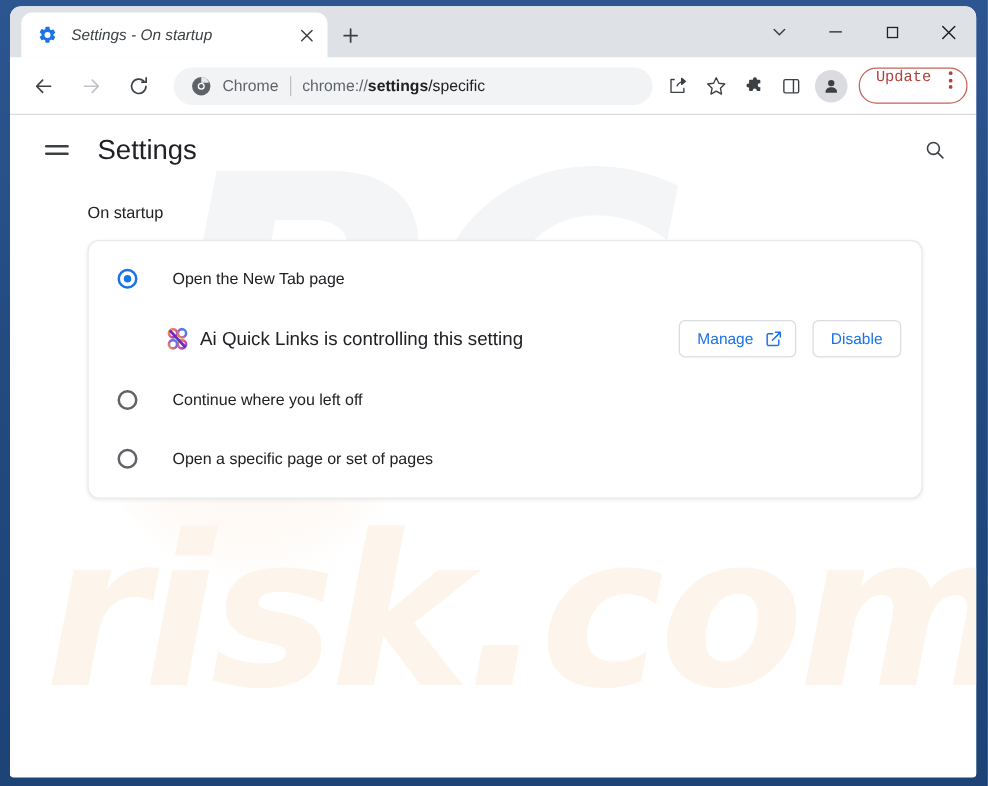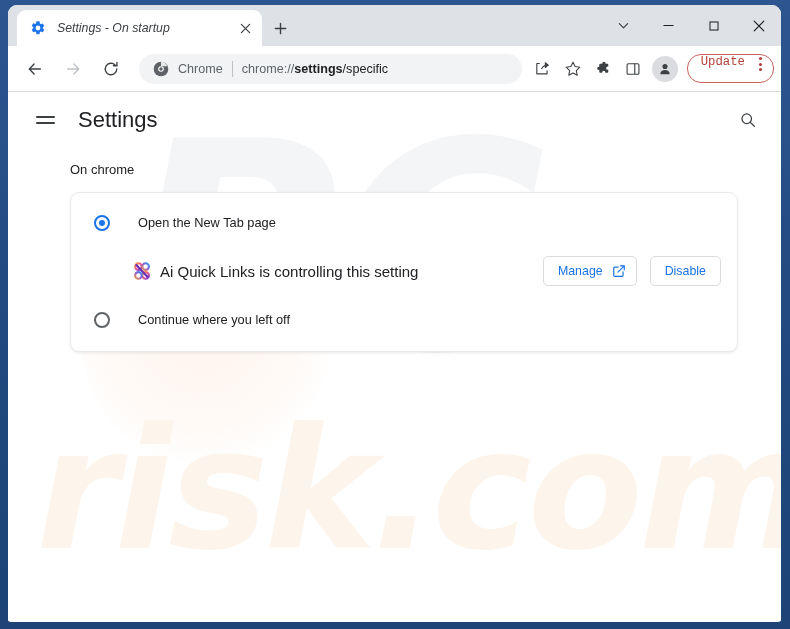--- a/index.html
+++ b/index.html
@@ -474,21 +474,21 @@
         <div id="settings-search">
           <svg width="18" height="18" viewBox="0 0 20 20" stroke="#3c4043" stroke-width="1.4" fill="none" stroke-linecap="round">
             <circle cx="8.6" cy="8.6" r="5.3"></circle>
             <path d="M12.6 12.6 L17 17"></path>
           </svg>
         </div>
       </div>
 
       <div id="content">
 
-        <div id="section-label">On chrome</div>
+        <div id="section-label">On startup</div>
 
         <div id="startup-card">
 
           <div class="radio-row">
             <span class="radio checked"></span>
             <span class="radio-label">Open the New Tab page</span>
           </div>
 
           <div id="controlled-row">
             <span id="ext-icon" style="display:flex">
@@ -528,19 +528,23 @@
             <div class="chip-btn" id="disable-btn">
               <span>Disable</span>
             </div>
           </div>
 
           <div class="radio-row">
             <span class="radio"></span>
             <span class="radio-label">Continue where you left off</span>
           </div>
 
+          <div class="radio-row">
+            <span class="radio"></span>
+            <span class="radio-label">Open a specific page or set of pages</span>
+          </div>
 
         </div>
       </div>
     </div>
 
   </div>
 </div>
 
 </body></html>

